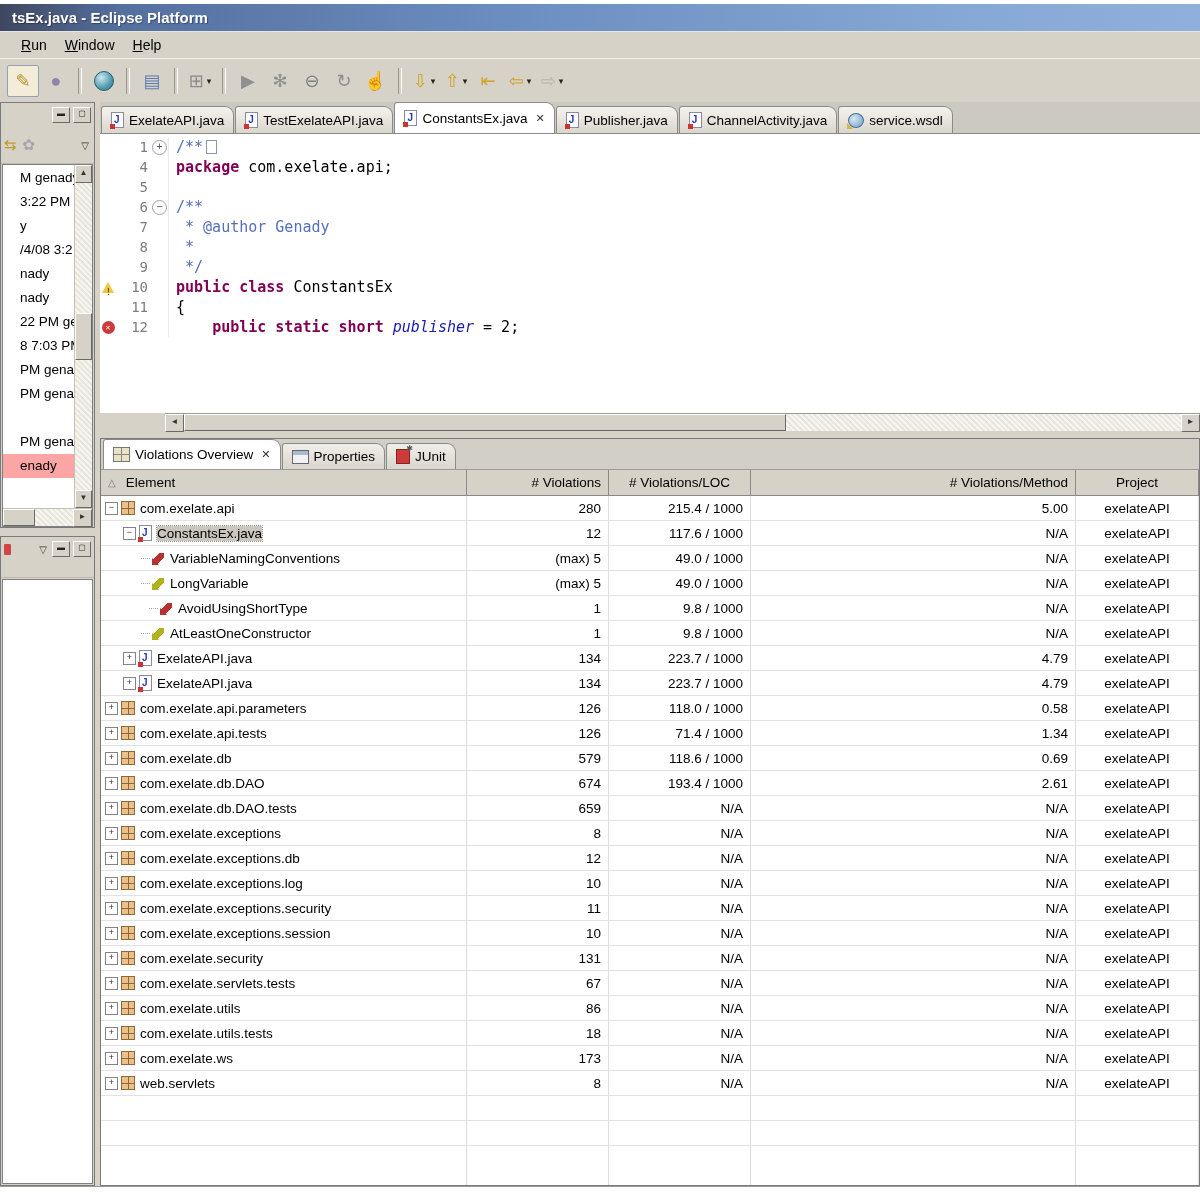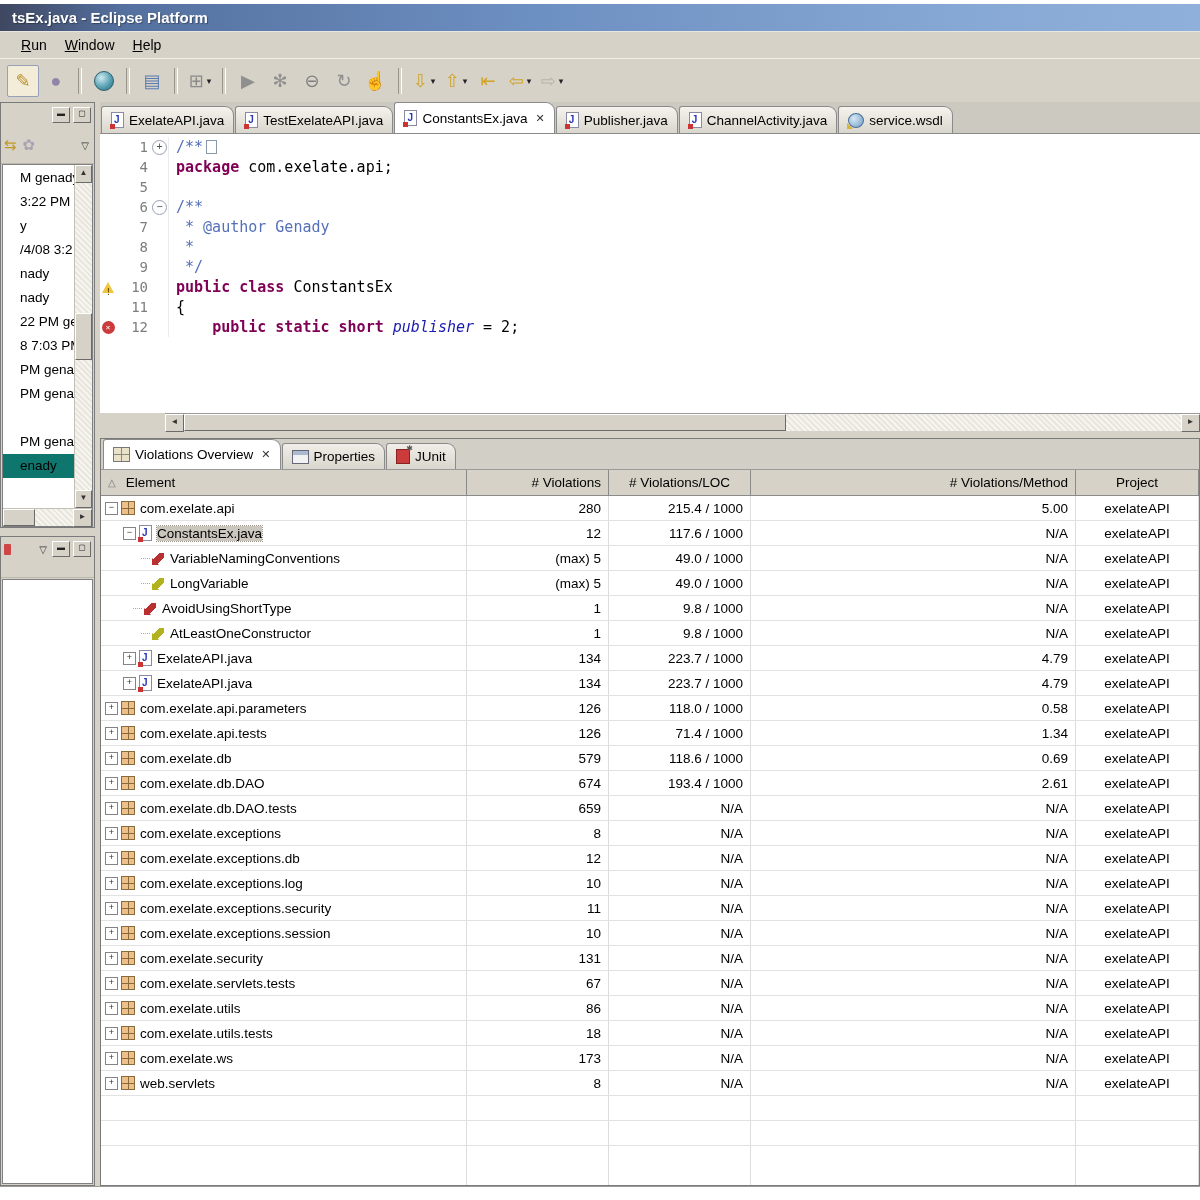--- a/index.html
+++ b/index.html
@@ -38,21 +38,21 @@
   .view-toolbar{height:36px;flex:none;display:flex;align-items:center;gap:6px;padding:0 3px;border-bottom:1px solid #bcb8ae;}
   .vt-icon{font-size:15px;}
   .red-partial{width:7px;height:11px;background:#d04545;border-radius:1px;}
   .substrip{height:16px;flex:none;border-bottom:1px solid #bcb8ae;}
   .white-content{flex:1;background:#fff;border:1px solid #808080;margin:1px;}
   
   .history-wrap{flex:1;display:flex;flex-direction:column;min-height:0;background:#fff;border:1px solid #808080;margin:0 1px;}
   .history{flex:1;display:flex;min-height:0;}
   .hlist{flex:1;overflow:hidden;padding-top:1px;}
   .hrow{height:24px;line-height:24px;font-size:13.5px;white-space:nowrap;padding-left:17px;color:#000;}
-  .hrow.selected{background:#0f766e;}
+  .hrow.selected{background:#fca5a5;}
   .vscroll{width:17px;flex:none;border-left:1px solid #c4c0b6;display:flex;flex-direction:column;
     background:repeating-linear-gradient(45deg,#f6f4ee 0 2px,#e9e6de 2px 4px);}
   .sbtn{height:16px;flex:none;background:#d6d2c8;border:1px solid;border-color:#ffffff #6a6a6a #6a6a6a #ffffff;
     font-size:8px;line-height:14px;text-align:center;color:#333;}
   .sbtn.w17{width:17px;}
   .vtrack{flex:1;position:relative;}
   .vthumb{position:absolute;left:0;right:0;top:130px;height:45px;background:#d6d2c8;
     border:1px solid;border-color:#ffffff #6a6a6a #6a6a6a #ffffff;}
   .hscroll{height:17px;flex:none;border-top:1px solid #c4c0b6;display:flex;
     background:repeating-linear-gradient(45deg,#f6f4ee 0 2px,#e9e6de 2px 4px);}
@@ -457,21 +457,21 @@
                 <span class="dash"></span>
                 <span class="imk yel"></span>
                 <span>LongVariable</span>
               </div>
               <div class="td w-v al-r">(max) 5</div>
               <div class="td w-loc al-r">49.0 / 1000</div>
               <div class="td w-m al-r">N/A</div>
               <div class="td w-p al-c">exelateAPI</div>
             </div>
             <div class="trow">
-              <div class="td w-el" style="padding-left: 32px;">
+              <div class="td w-el" style="padding-left: 48px;">
                 <span class="dash"></span>
                 <span class="imk red"></span>
                 <span>AvoidUsingShortType</span>
               </div>
               <div class="td w-v al-r">1</div>
               <div class="td w-loc al-r">9.8 / 1000</div>
               <div class="td w-m al-r">N/A</div>
               <div class="td w-p al-c">exelateAPI</div>
             </div>
             <div class="trow">

